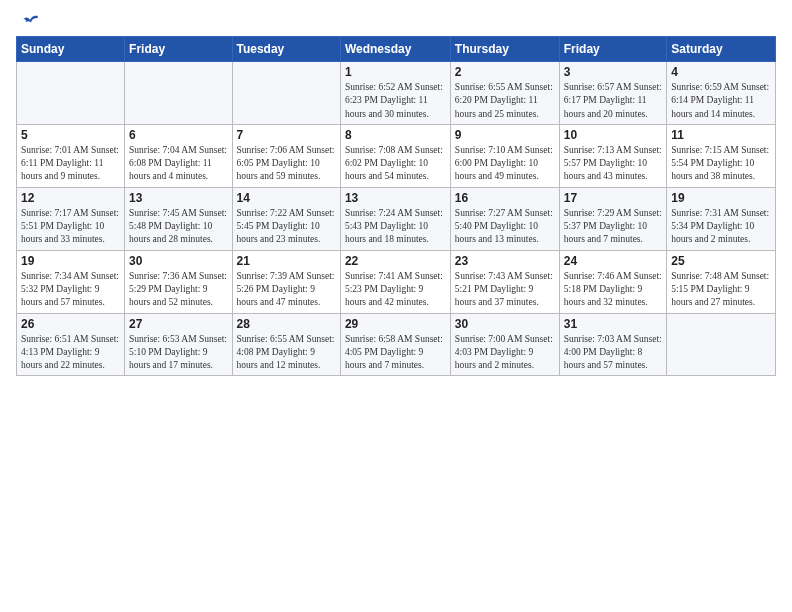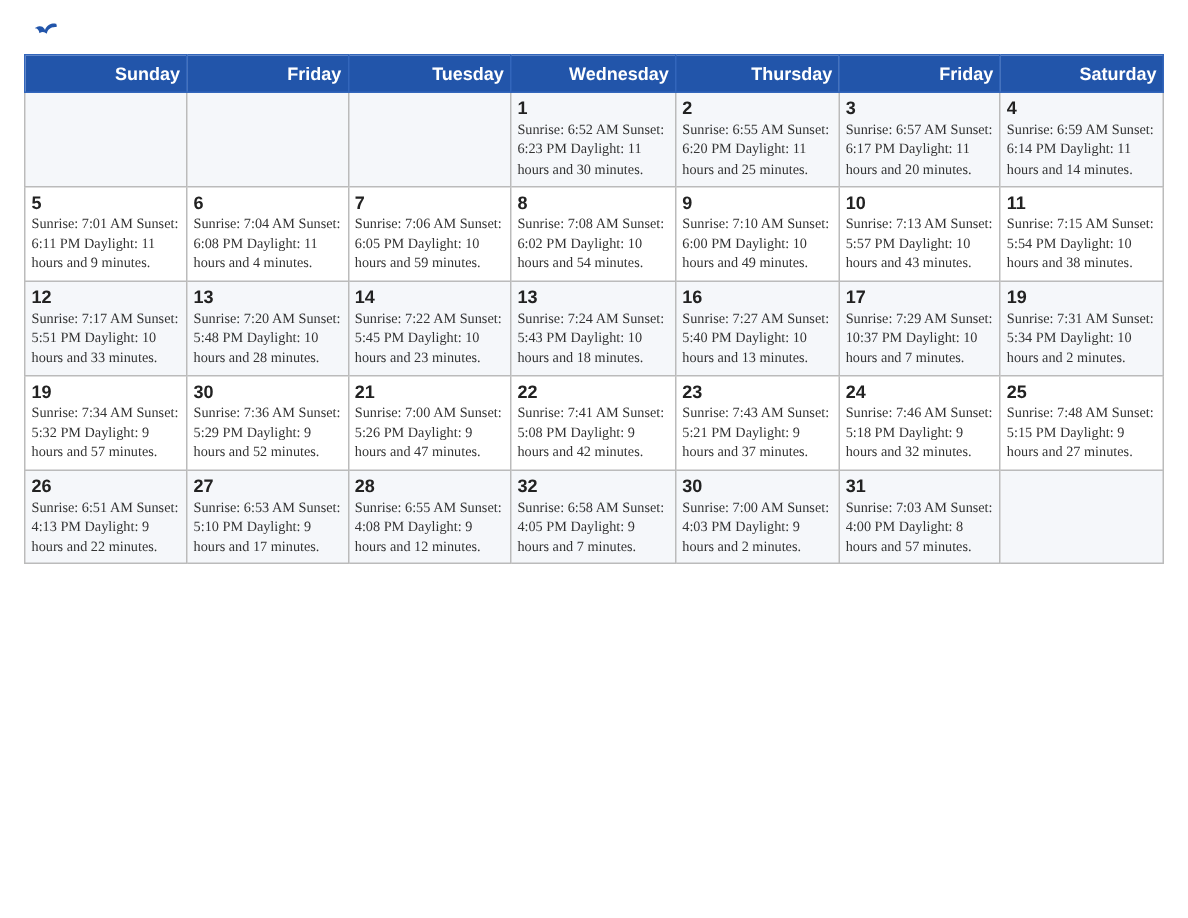--- a/index.html
+++ b/index.html
@@ -66,21 +66,21 @@
       border-collapse: collapse;
       border: 1px solid #bbb;
     }
     .calendar th {
       background: #2255aa;
       color: #fff;
       font-size: 12px;
       font-weight: bold;
       padding: 5px 4px;
       border: 1px solid #3366bb;
-      text-align: right;
+      text-align: left;
     }
     .calendar td {
       border: 1px solid #bbb;
       vertical-align: top;
       padding: 3px 4px;
       width: 113px;
       min-height: 80px;
       background: #fff;
     }
     .calendar tr:nth-child(odd) td {
@@ -225,21 +225,21 @@
         <tr>
           <td>
             <div class="day-number">12</div>
             <div class="day-info">Sunrise: 7:17 AM
 Sunset: 5:51 PM
 Daylight: 10 hours
 and 33 minutes.</div>
           </td>
           <td>
             <div class="day-number">13</div>
-            <div class="day-info">Sunrise: 7:20 AM
+            <div class="day-info">Sunrise: 7:45 AM
 Sunset: 5:48 PM
 Daylight: 10 hours
 and 28 minutes.</div>
           </td>
           <td>
             <div class="day-number">14</div>
             <div class="day-info">Sunrise: 7:22 AM
 Sunset: 5:45 PM
 Daylight: 10 hours
 and 23 minutes.</div>
@@ -254,21 +254,21 @@
           <td>
             <div class="day-number">16</div>
             <div class="day-info">Sunrise: 7:27 AM
 Sunset: 5:40 PM
 Daylight: 10 hours
 and 13 minutes.</div>
           </td>
           <td>
             <div class="day-number">17</div>
             <div class="day-info">Sunrise: 7:29 AM
-Sunset: 10:37 PM
+Sunset: 5:37 PM
 Daylight: 10 hours
 and 7 minutes.</div>
           </td>
           <td>
             <div class="day-number">19</div>
             <div class="day-info">Sunrise: 7:31 AM
 Sunset: 5:34 PM
 Daylight: 10 hours
 and 2 minutes.</div>
           </td>
@@ -283,29 +283,29 @@
           </td>
           <td>
             <div class="day-number">30</div>
             <div class="day-info">Sunrise: 7:36 AM
 Sunset: 5:29 PM
 Daylight: 9 hours
 and 52 minutes.</div>
           </td>
           <td>
             <div class="day-number">21</div>
-            <div class="day-info">Sunrise: 7:00 AM
+            <div class="day-info">Sunrise: 7:39 AM
 Sunset: 5:26 PM
 Daylight: 9 hours
 and 47 minutes.</div>
           </td>
           <td>
             <div class="day-number">22</div>
             <div class="day-info">Sunrise: 7:41 AM
-Sunset: 5:08 PM
+Sunset: 5:23 PM
 Daylight: 9 hours
 and 42 minutes.</div>
           </td>
           <td>
             <div class="day-number">23</div>
             <div class="day-info">Sunrise: 7:43 AM
 Sunset: 5:21 PM
 Daylight: 9 hours
 and 37 minutes.</div>
           </td>
@@ -340,21 +340,21 @@
 and 17 minutes.</div>
           </td>
           <td>
             <div class="day-number">28</div>
             <div class="day-info">Sunrise: 6:55 AM
 Sunset: 4:08 PM
 Daylight: 9 hours
 and 12 minutes.</div>
           </td>
           <td>
-            <div class="day-number">32</div>
+            <div class="day-number">29</div>
             <div class="day-info">Sunrise: 6:58 AM
 Sunset: 4:05 PM
 Daylight: 9 hours
 and 7 minutes.</div>
           </td>
           <td>
             <div class="day-number">30</div>
             <div class="day-info">Sunrise: 7:00 AM
 Sunset: 4:03 PM
 Daylight: 9 hours

